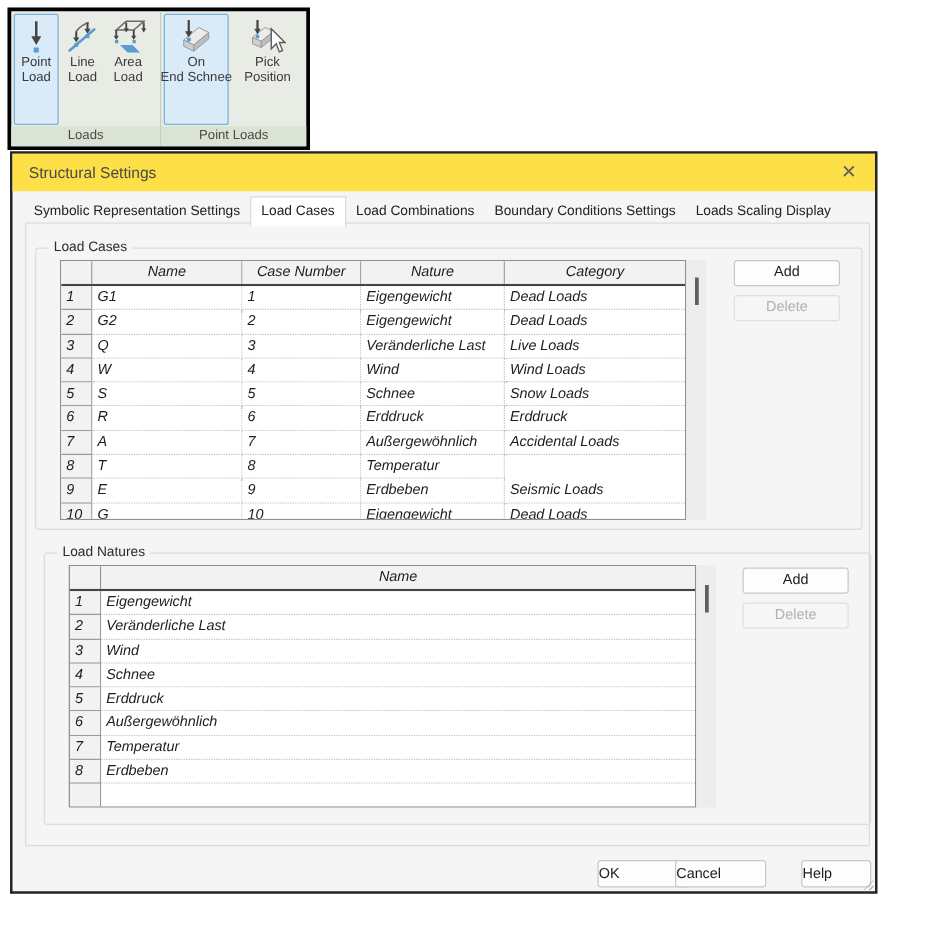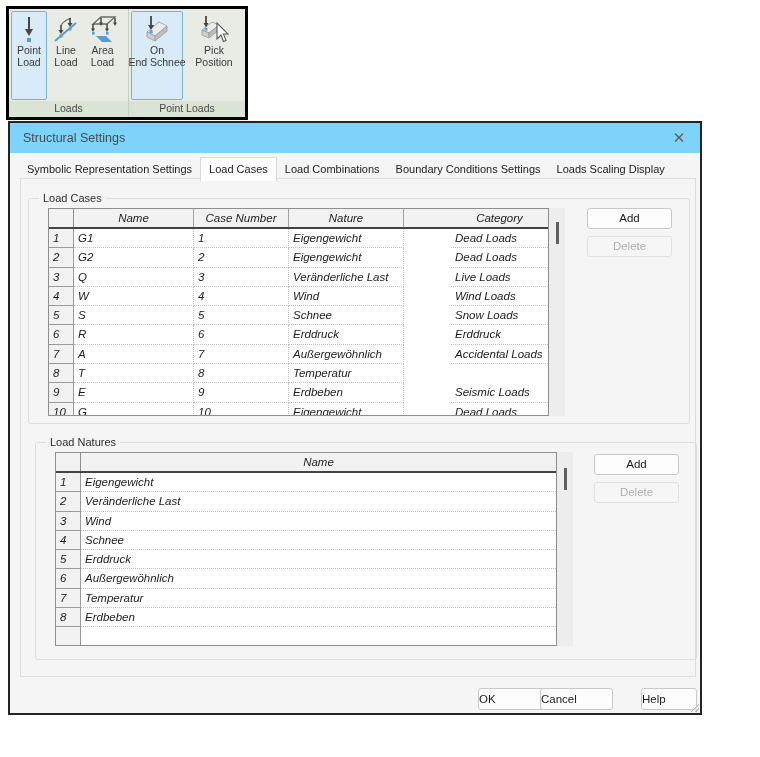--- a/index.html
+++ b/index.html
@@ -17,21 +17,21 @@
     border: 1px solid transparent; border-radius: 2px; }
   .rbtn.sel { background: #d9eaf8; border-color: #79b2da; }
   .ricon { width: 30px; height: 30px; flex: 0 0 auto; }
   .rlbl { font-size: 10.5px; line-height: 1.18; text-align: center; color: #3a3a3a; white-space: nowrap; }
   .plabel { height: 16px; background: #dbe3d4; font-size: 10.5px; color: #4a4a4a;
     text-align: center; line-height: 15px; }
 
   
   .dialog { position: absolute; left: 8px; top: 121px; width: 694px; height: 594px;
     border: 2px solid #242424; background: #f5f5f5; }
-  .titlebar { position: absolute; left: 0; top: 0; right: 0; height: 30px; background: #7dd3fc; }
+  .titlebar { position: absolute; left: 0; top: 0; right: 0; height: 30px; background: #fde047; }
   .dlg-title { position: absolute; left: 13px; top: 8px; font-size: 12.5px; color: #4a4a4a; }
   .closex { position: absolute; right: 12px; top: 6px; font-size: 15px; color: #5f5f5f;
     width: 18px; height: 18px; text-align: center; line-height: 18px; }
 
   .tabstrip { position: absolute; left: 9px; top: 34px; display: flex; align-items: flex-end; z-index: 2; justify-content: center; }
   .tab { font-size: 11px; padding: 4px 7px 4px 7px; color: #222; border: 1px solid transparent; }
   .tab.active { background: #ffffff; border: 1px solid #d9d9d9; border-bottom: none;
     padding: 5px 8px 6px 8px; margin-bottom: -1px; }
 
   .tabpage { position: absolute; left: 10px; top: 55px; width: 676px; height: 499px;
@@ -51,21 +51,21 @@
     border-right: 1px solid #a3a3a3; overflow: hidden; white-space: nowrap; }
   .hcell.corner { border-right: 1px solid #8f8f8f; }
   .trow { display: flex; height: 19.3px; }
   .ncell { width: 25px; flex: 0 0 25px; background: #f2f2f2; border-right: 1px solid #9a9a9a;
     border-bottom: 1px solid #9a9a9a; font-size: 11.5px; text-align: left; padding-left: 4px; line-height: 18px; }
   .dcell { border-right: 1px dotted #c2c2c2; border-bottom: 1px dotted #c2c2c2;
     font-size: 11.5px; line-height: 18px; padding-left: 4px; white-space: nowrap; overflow: hidden; background:#fff; }
   .c-name { width: 120px; flex: 0 0 120px; }
   .c-case { width: 95px;  flex: 0 0 95px; }
   .c-nat  { width: 115px; flex: 0 0 115px; }
-  .c-cat  { flex: 1; border-right: none; margin-left: 47px; }
+  .c-cat  { flex: 1; border-right: none; }
   .c-lname { flex: 1; border-right: none; }
 
   .vscroll { position: absolute; width: 16px; background: #ededed; }
   .vs-lc { left: 520px; top: 9px; height: 208px; }
   .vs-ln { left: 521px; top: 9px; height: 194px; }
   .vthumb { position: absolute; left: 7px; width: 3px; height: 22px; background: #5f5f5f; }
   .vs-lc .vthumb { top: 14px; }
   .vs-ln .vthumb { top: 16px; }
 
   .btn { position: absolute; width: 85px; height: 21px; background: #fdfdfd;

